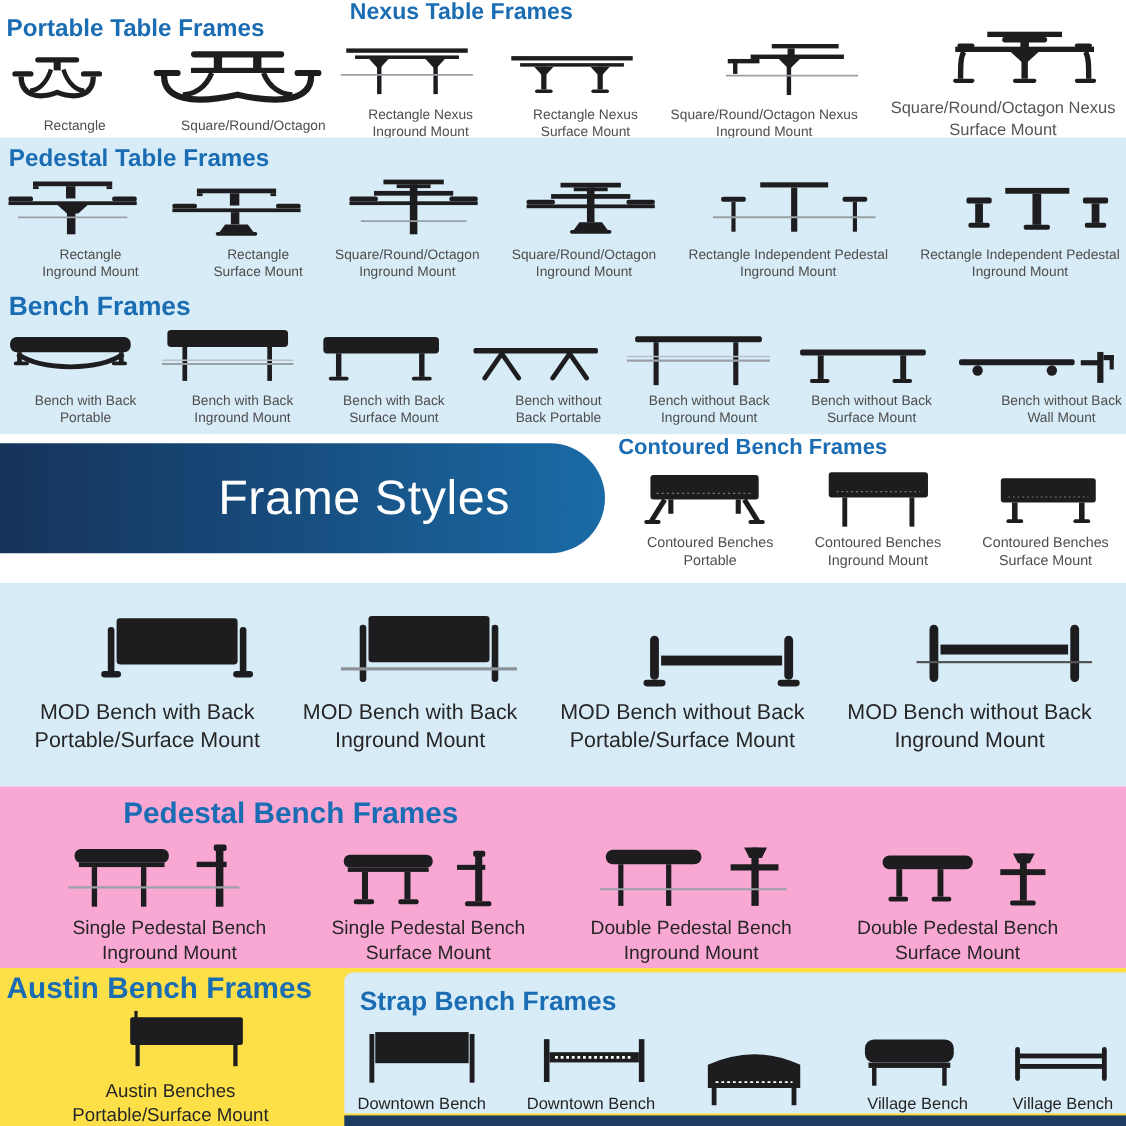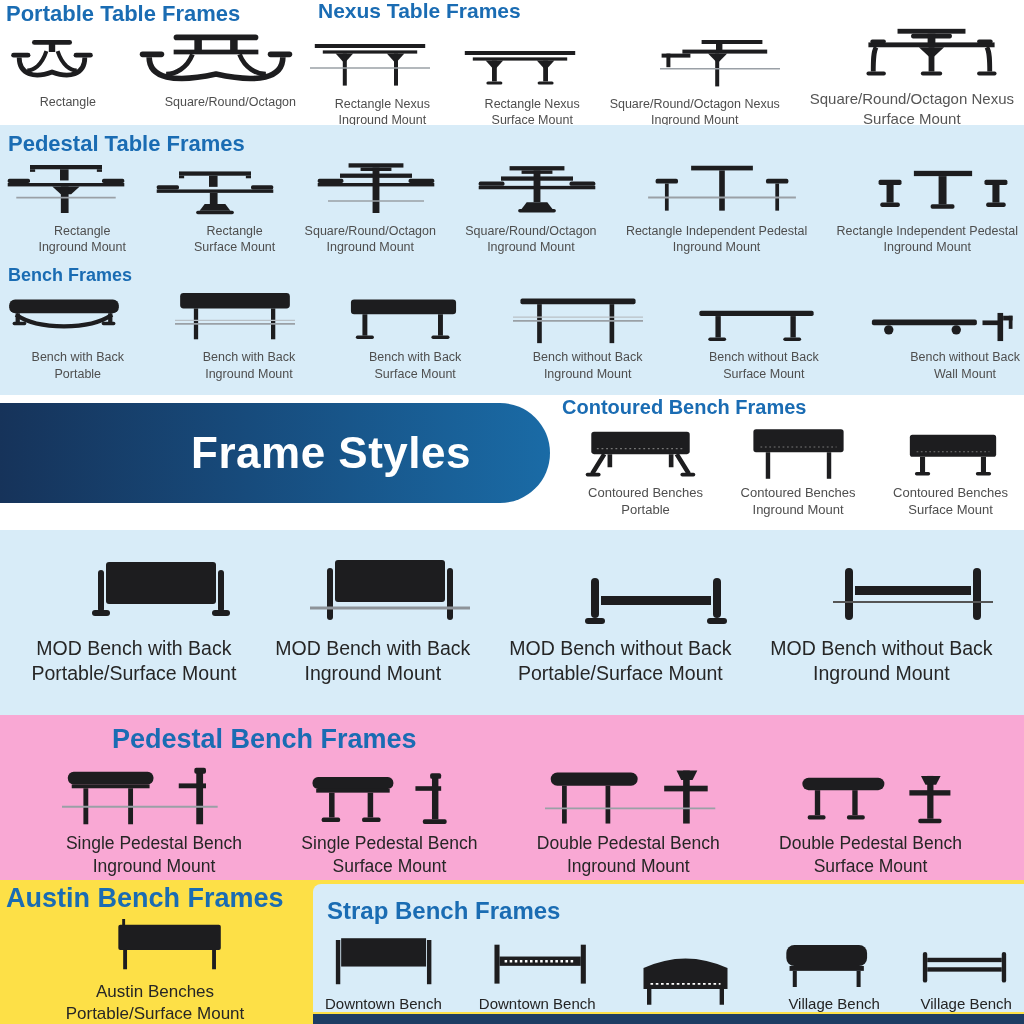--- a/index.html
+++ b/index.html
@@ -10,45 +10,45 @@
   .sec{position:absolute;left:0;right:0}
   h2{margin:0;font-weight:700;color:#1a6cb3;line-height:1.05}
   .row{display:flex;align-items:flex-end}
   .cell{display:flex;flex-direction:column;align-items:flex-end}
   .icon{display:flex;align-items:flex-end;justify-content:center}
   .icon svg{display:block}
   .lab{white-space:pre-line;text-align:center;color:#4e4e4e;font-size:12.5px;line-height:1.3;margin-top:3px}
 
   
   #sec-top{top:0;height:125px;background:#fff}
-  #portable{position:absolute;left:6px;top:2px;width:292px}
+  #portable{position:absolute;left:6px;top:14px;width:292px}
   #portable h2{font-size:22px}
   #portable .row{justify-content:space-between;padding:0 2px;margin-top:4px}
   #nexus{position:absolute;left:300px;top:0;right:0}
   #nexus h2{font-size:21px;padding-left:18px}
   #nexus .row{justify-content:space-between;padding:0 10px;margin-top:4px}
   #nexus .lg .lab{font-size:15px;color:#555}
 
   
   #sec-blue1{top:125px;height:270px;background:#d8ecf8}
   #pedestal-table h2{font-size:22px;padding:7px 0 0 8px}
   #pedestal-table .row{justify-content:space-between;padding:0 6px;margin-top:3px}
-  #bench h2{font-size:18px;padding:10px 0 0 8px}
+  #bench h2{font-size:24px;padding:10px 0 0 8px}
   #bench .row{justify-content:space-between;padding:0 4px;margin-top:4px}
 
   
   #sec-mid{top:395px;height:135px;background:#fff}
   #banner{
     position:absolute;left:0;top:8px;width:550px;height:100px;
     border-radius:0 50px 50px 0;
     background:linear-gradient(90deg,#16335a 0%,#174b7c 45%,#1a6ba6 100%);
     display:flex;align-items:center;justify-content:center;
     padding-left:112px;box-sizing:border-box;
   }
-  #banner .txt{color:#ffffff;font-size:44px;font-weight:700;letter-spacing:.5px}
+  #banner .txt{color:#ffffff;font-size:44px;font-weight:400;letter-spacing:.5px}
   #contoured{position:absolute;left:562px;top:2px;right:0}
   #contoured h2{font-size:20px;text-align:left}
   #contoured .row{justify-content:space-between;padding:0 16px;margin-top:8px}
   #contoured .lab{font-size:13px}
 
   
   #sec-blue2{top:530px;height:185px;background:#d8ecf8}
   #modern h2{font-size:31px;padding:6px 0 0 10px}
   #modern .row{justify-content:space-around;margin-top:2px;padding:0 12px}
   #modern .icon{height:100px}
@@ -361,20 +361,32 @@
                 <rect x="12" y="46" width="22" height="4" rx="2"></rect>
                 <rect x="104" y="46" width="22" height="4" rx="2"></rect>
               </g>
             </svg>
           </div>
           <div class="lab">Bench with Back
 Surface Mount</div>
         </div>
         <div class="cell">
           <div class="icon">
+            <svg width="120" height="46" viewBox="0 0 140 48">
+              <g fill="#1d1d1f">
+                <rect x="4" y="8" width="132" height="6" rx="2"></rect>
+              </g>
+              <path d="M34 14 L16 40 M34 14 L52 40 M106 14 L88 40 M106 14 L124 40" stroke="#1d1d1f" stroke-width="5" fill="none" stroke-linecap="round"></path>
+            </svg>
+          </div>
+          <div class="lab">Bench without
+Back Portable</div>
+        </div>
+        <div class="cell">
+          <div class="icon">
             <svg width="130" height="54" viewBox="0 0 140 56">
               <g fill="#1d1d1f">
                 <rect x="8" y="6" width="124" height="6" rx="2"></rect>
                 <rect x="26" y="12" width="5" height="42"></rect>
                 <rect x="104" y="12" width="5" height="42"></rect>
               </g>
               <line x1="0" y1="26" x2="140" y2="26" stroke="#b9c0c6" stroke-width="1.5"></line>
               <line x1="0" y1="30" x2="140" y2="30" stroke="#9aa0a6" stroke-width="2"></line>
             </svg>
           </div>

